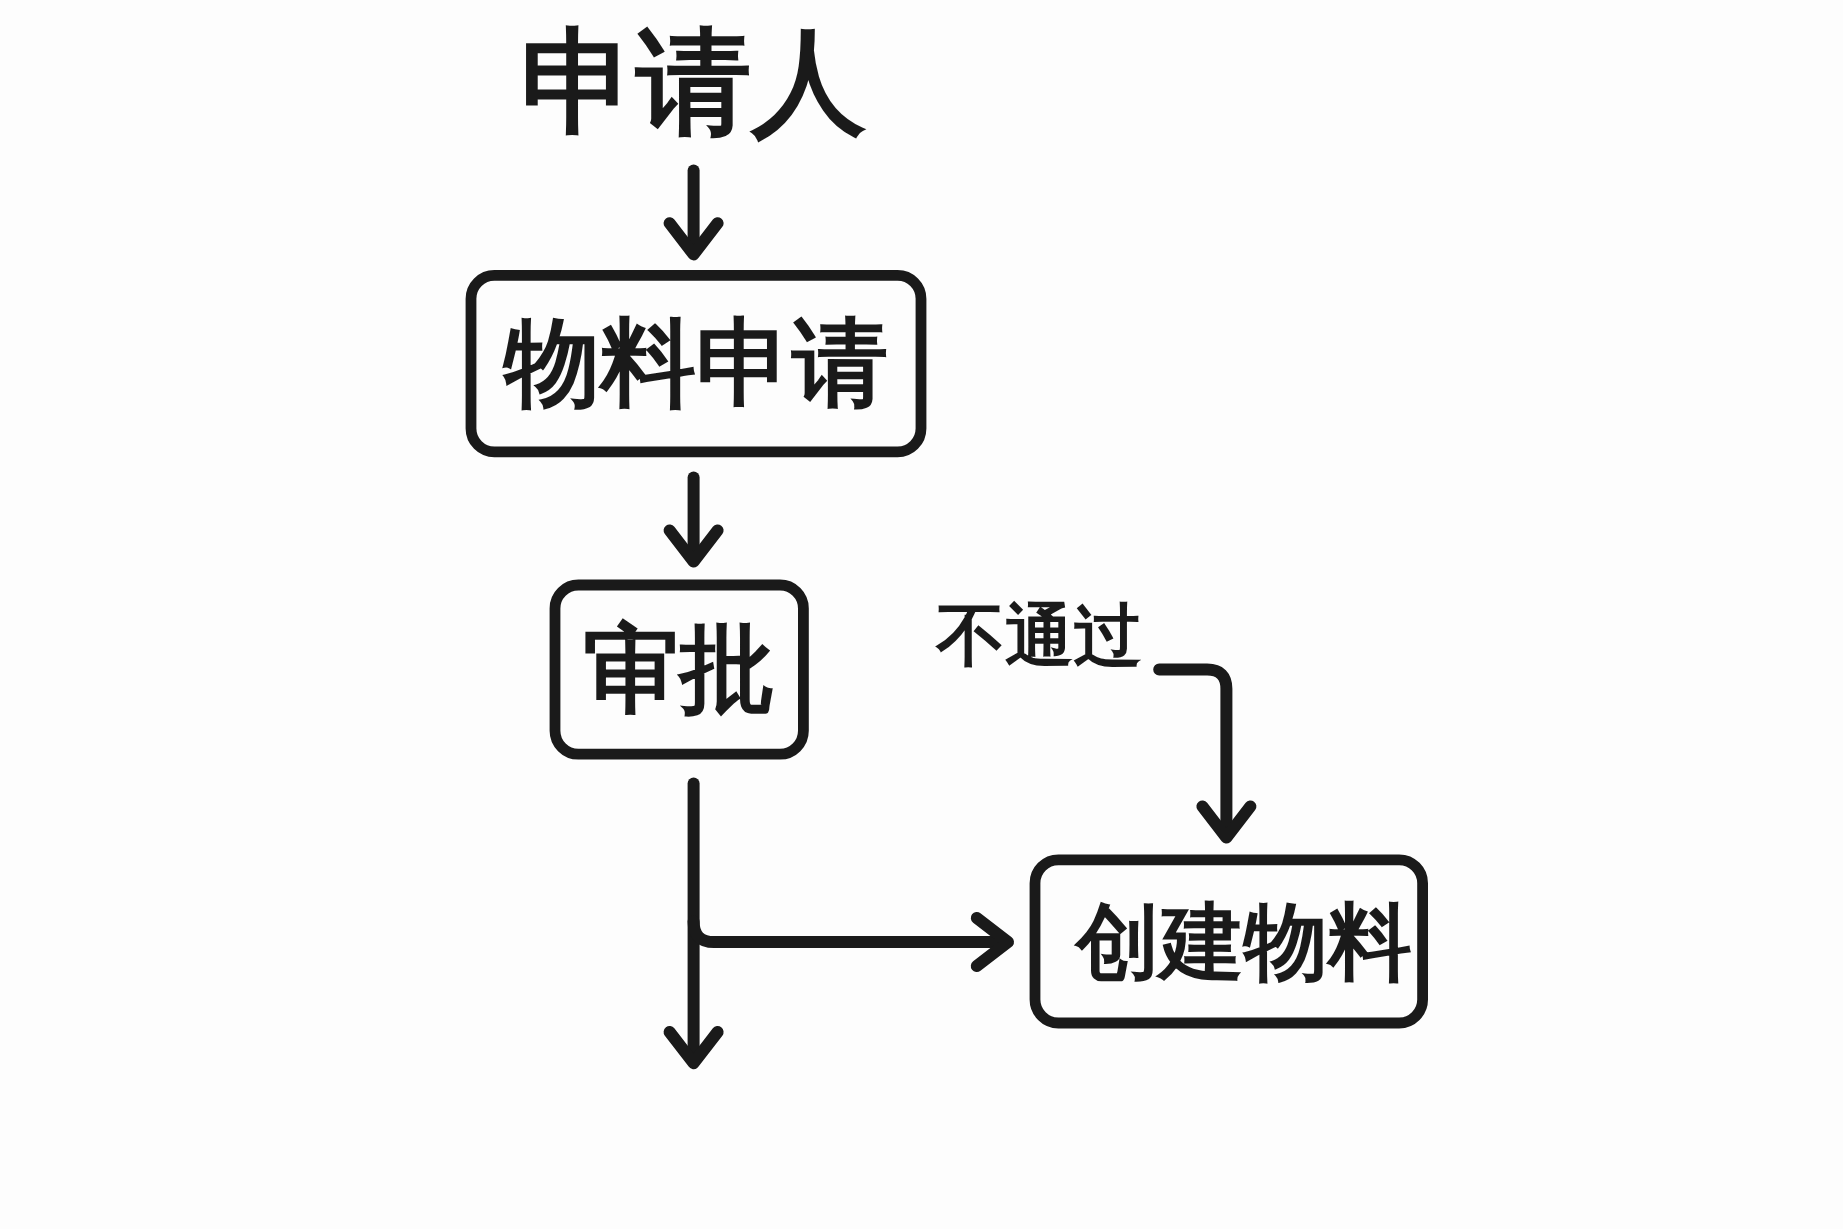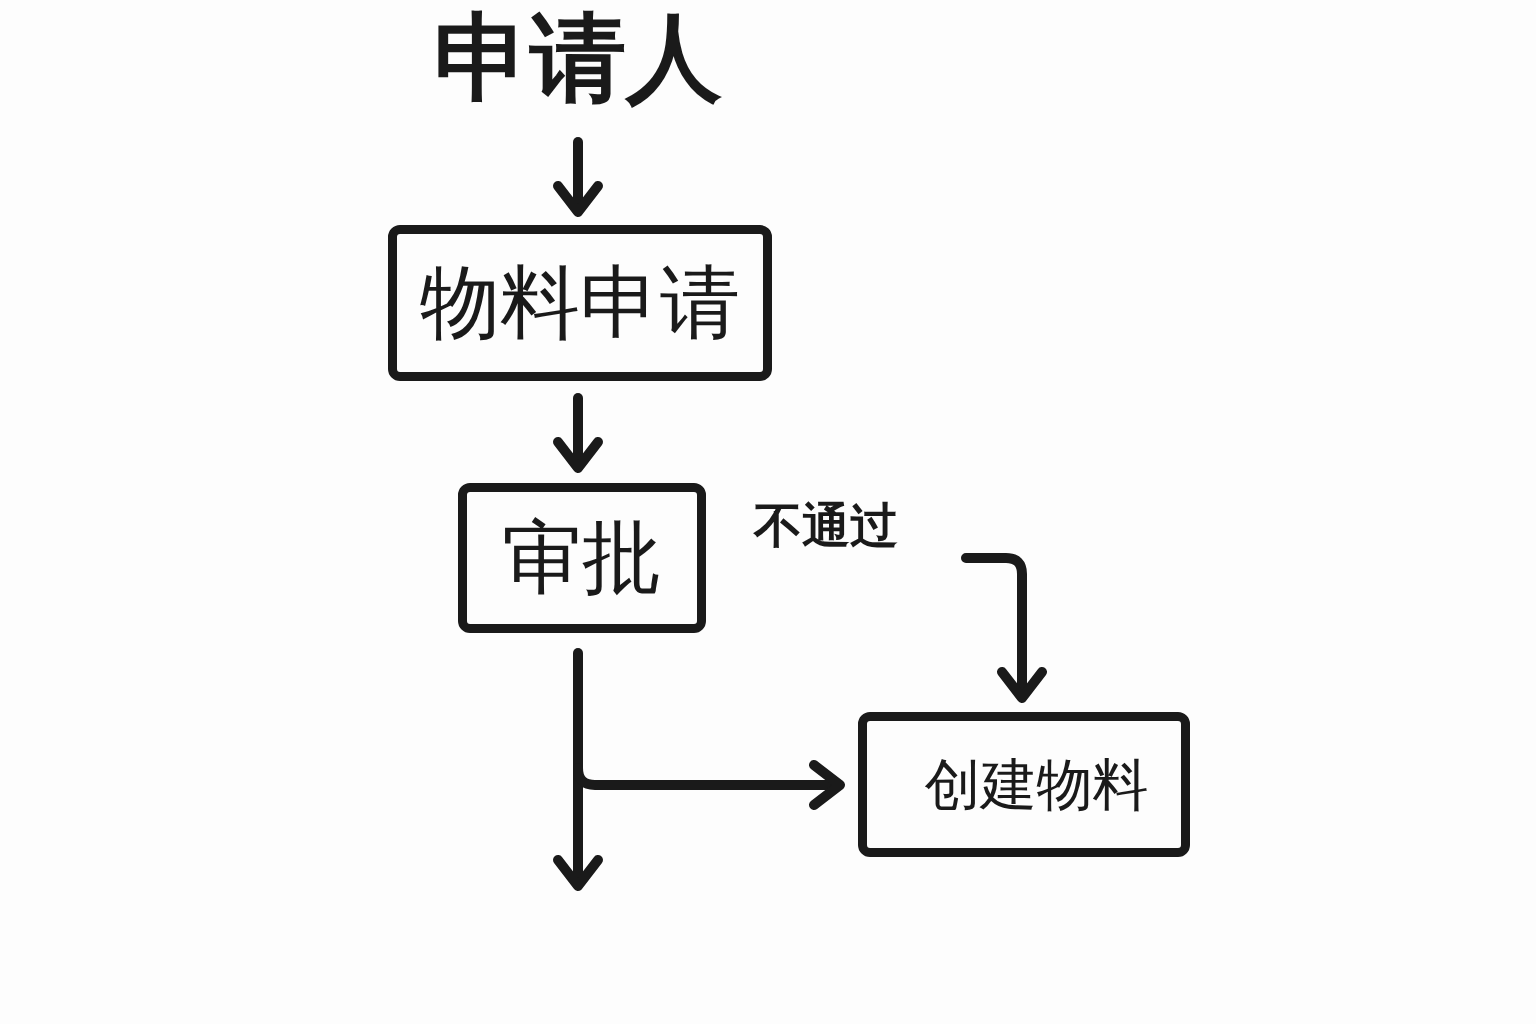--- a/index.html
+++ b/index.html
@@ -28,46 +28,46 @@
   .edge {
     fill: none;
     stroke: var(--stroke);
     stroke-width: 10;
     stroke-linecap: round;
     stroke-linejoin: round;
   }
   .node-box {
     position: absolute;
     border: 9px solid var(--stroke);
-    border-radius: 12px;
+    border-radius: 24px;
     background: var(--background);
     display: flex;
     align-items: center;
     justify-content: center;
-    font-weight: 400;
+    font-weight: 700;
     color: var(--stroke);
     white-space: nowrap;
     line-height: 1;
   }
   .text-label {
     position: absolute;
     font-weight: 700;
     color: var(--stroke);
     text-align: center;
     white-space: nowrap;
     line-height: 1;
     transform: translateX(-50%);
   }
   .node-material-request { left: 388px; top: 225px; width: 384px; height: 156px; font-size: 80px; }
-  .node-approval         { left: 458px; top: 483px; width: 248px; height: 150px; font-size: 80px; }
-  .node-create-material  { left: 858px; top: 712px; width: 332px; height: 145px; font-size: 56px; padding-left: 25px; }
-  .label-applicant { left: 578px; top: 10px;  font-size: 96px; }
+  .node-approval         { left: 458px; top: 483px; width: 216px; height: 150px; font-size: 80px; }
+  .node-create-material  { left: 858px; top: 712px; width: 332px; height: 145px; font-size: 70px; padding-left: 25px; }
+  .label-applicant { left: 578px; top: 22px;  font-size: 96px; }
   .label-returned  { left: 578px; top: 898px; font-size: 94px; }
   .label-pass      { left: 681px; top: 692px; font-size: 66px; }
-  .label-fail      { left: 826px; top: 502px; font-size: 48px; }
+  .label-fail      { left: 866px; top: 502px; font-size: 57px; }
 </style>
 </head>
 <body>
 
 <div class="canvas">
 
   <svg class="edges" viewBox="0 0 1536 1024" xmlns="http://www.w3.org/2000/svg">
 
     <g>
       <path class="edge" d="M578,142 L578,208"></path>

